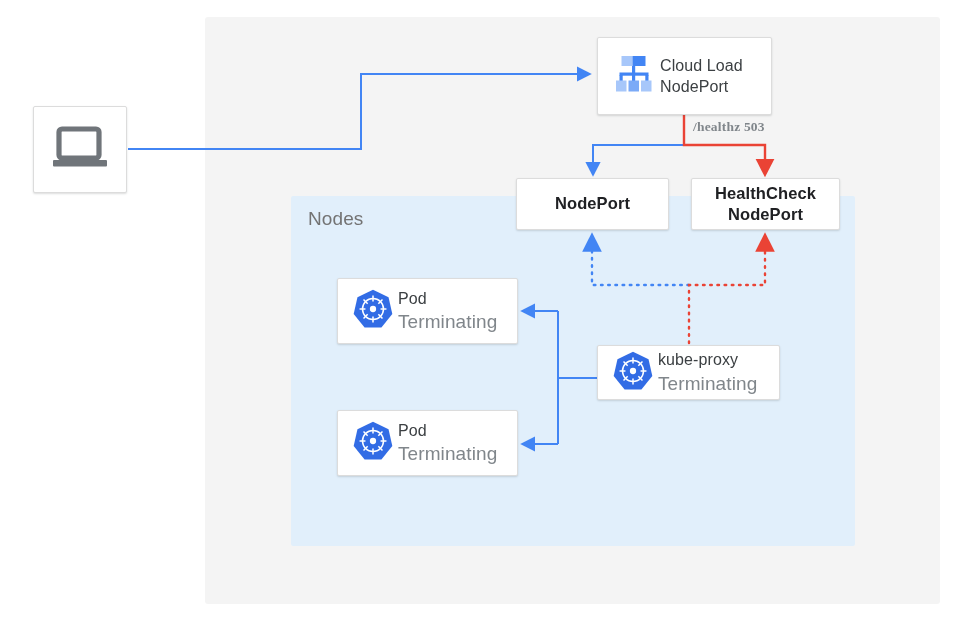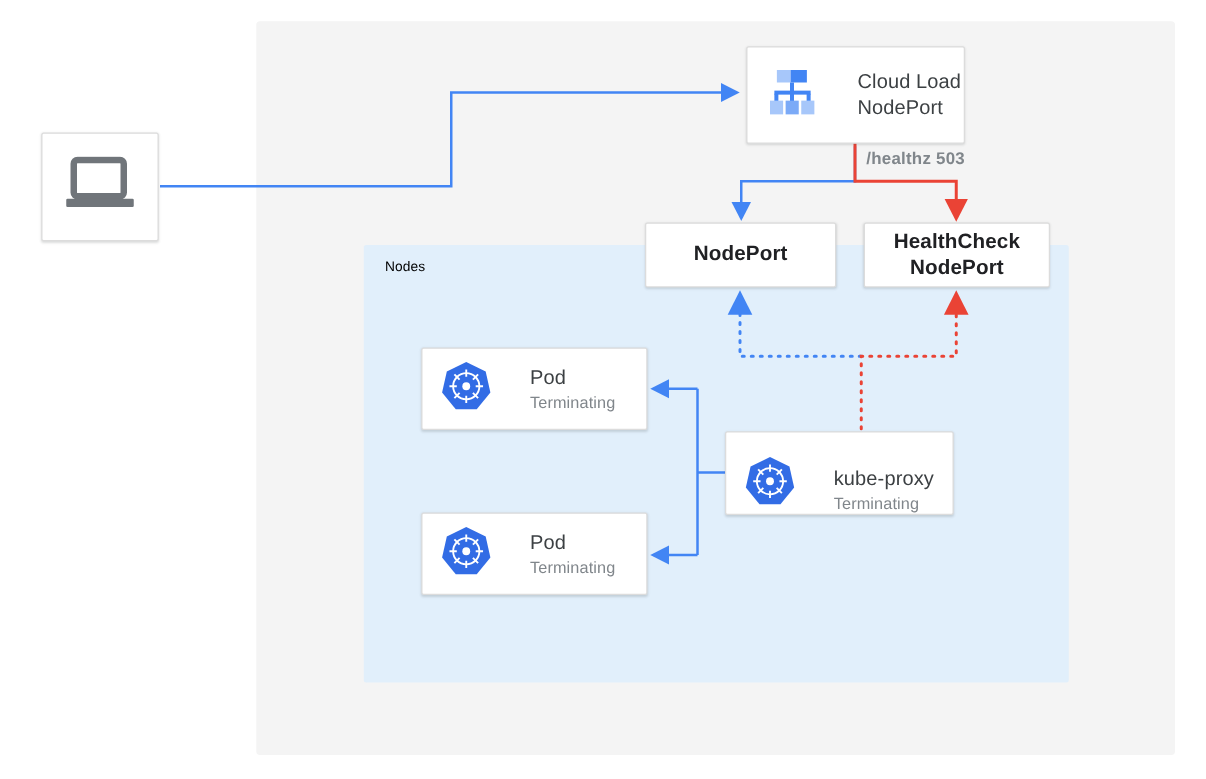--- a/index.html
+++ b/index.html
@@ -32,75 +32,76 @@
     top: 196px;
     width: 564px;
     height: 350px;
     background: #e1effb;
     border-radius: 2px;
   }
   .region-nodes-label {
     position: absolute;
     left: 17px;
     top: 12px;
-    font-size: 11px;
-    color: #000000;
+    font-size: 19px;
+    color: #737373;
     letter-spacing: 0.1px;
   }
   .card {
     position: absolute;
     background: #ffffff;
     border: 1px solid #dcdcdc;
     border-radius: 2px;
     box-sizing: border-box;
     box-shadow: 0 1px 2px rgba(60,64,67,0.18);
   }
   .card-icononly {
     display: flex;
     align-items: center;
     justify-content: center;
   }
   .card-row {
     display: flex;
     align-items: center;
     padding-left: 14px;
-    gap: 30px;
+    gap: 4px;
   }
   .card-center {
     display: flex;
     align-items: center;
     justify-content: center;
     text-align: center;
   }
   .card-title {
     font-size: 16px;
     color: #3c4043;
     line-height: 1.32;
     letter-spacing: 0.1px;
   }
   .card-sub {
-    font-size: 13px;
+    font-size: 19px;
     color: #80868b;
     line-height: 1.32;
     letter-spacing: 0.1px;
   }
   .label-bold {
     font-size: 16.5px;
     font-weight: bold;
     color: #202124;
     line-height: 1.28;
     letter-spacing: 0.1px;
   }
   .edge-label {
     position: absolute;
     font-size: 13.5px;
     font-weight: bold;
     color: #80868b;
     letter-spacing: 0.2px;
     white-space: nowrap;
+    font-family: Liberation Serif, serif;
   }
   svg.wires {
     position: absolute;
     left: 0;
     top: 0;
     width: 965px;
     height: 623px;
     overflow: visible;
   }
   .txtblock { display: flex; flex-direction: column; justify-content: center; }
@@ -232,21 +233,21 @@
           <line x1="37.3" y1="62.7" x2="27.4" y2="72.6"></line>
         </g>
       </svg>
     </span>
     <span class="txtblock">
       <span class="card-title">Pod</span>
       <span class="card-sub">Terminating</span>
     </span>
   </div>
 
-  <div class="card card-row" style="left:580px; top:345px; width:183px; height:67px;align-items:flex-end;">
+  <div class="card card-row" style="left:597px; top:345px; width:183px; height:55px;">
     <span>
       <svg width="42" height="42" viewBox="0 0 100 100" aria-hidden="true">
         <polygon points="50,4 87,22 96,62 70,94 30,94 4,62 13,22" fill="#326ce5"></polygon>
         <g fill="none" stroke="#ffffff" stroke-width="3.6">
           <circle cx="50" cy="50" r="25"></circle>
           <circle cx="50" cy="50" r="7.5" fill="#ffffff" stroke="none"></circle>
           <line x1="50" y1="18" x2="50" y2="32"></line>
           <line x1="50" y1="68" x2="50" y2="82"></line>
           <line x1="18" y1="50" x2="32" y2="50"></line>
           <line x1="68" y1="50" x2="82" y2="50"></line>

